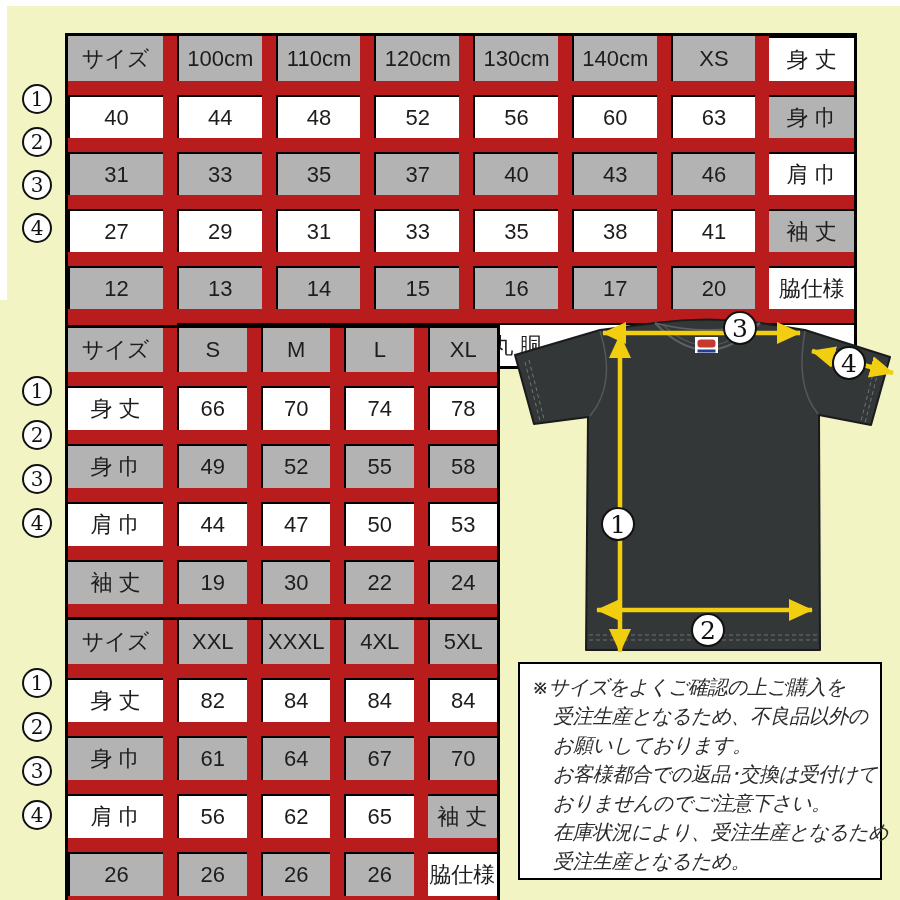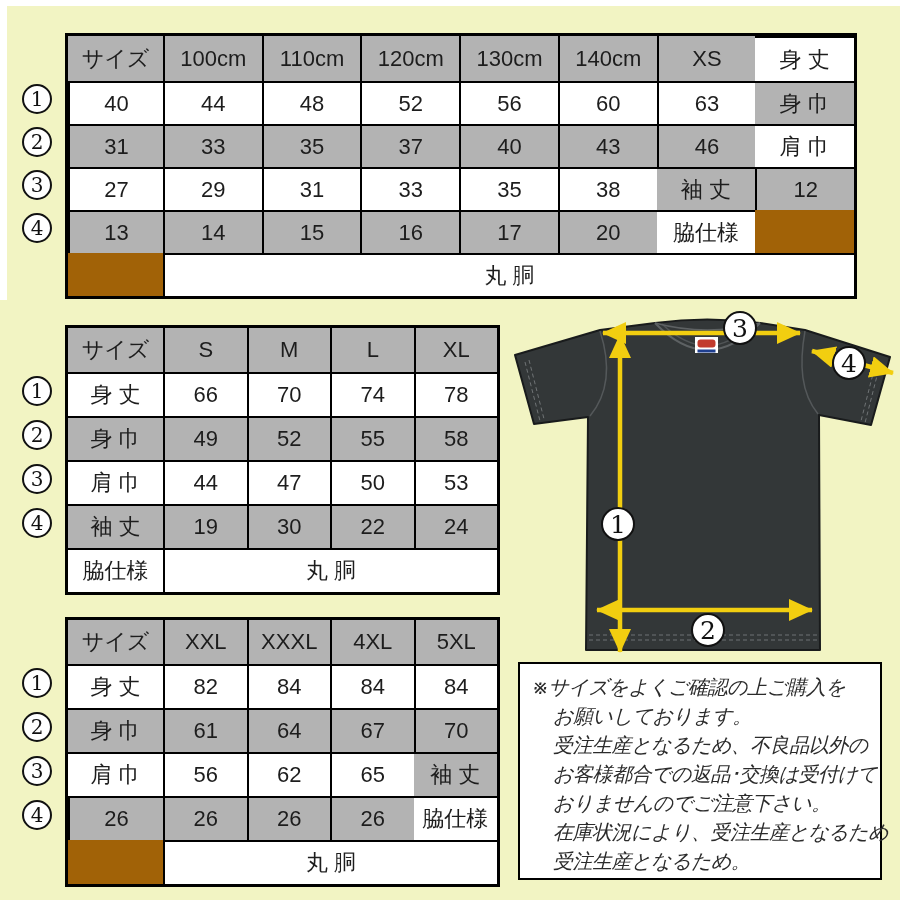--- a/index.html
+++ b/index.html
@@ -8,21 +8,21 @@
     background:#F2F4C3;
     font-family:"Liberation Sans","DejaVu Sans",sans-serif;
     color:#1d1d1d;
   }
   .strip-top{position:absolute;left:0;top:0;width:900px;height:6px;background:#ffffff;}
   .strip-left{position:absolute;left:0;top:0;width:7px;height:300px;background:#ffffff;}
 
   
   .grid{
     position:absolute;display:grid;box-sizing:border-box;
-    border:3px solid #000;background:#a16207;
+    border:3px solid #000;background:#b91c1c;gap:14px;
   }
   .t0{left:65px;top:33px;width:792px;grid-template-columns:95px repeat(7,1fr);grid-template-rows:45px repeat(5,43px);}
   .t1{left:65px;top:325px;width:435px;grid-template-columns:95px repeat(4,1fr);grid-template-rows:repeat(6,44px);}
   .t2{left:65px;top:617px;width:435px;grid-template-columns:95px repeat(4,1fr);grid-template-rows:repeat(6,44px);}
   .cell{
     display:flex;align-items:center;justify-content:center;
     border-left:2px solid #000;border-top:2px solid #000;
     font-size:22px;background:#fff;
   }
   .cell.c0{border-left:none;}
@@ -109,20 +109,21 @@
       <div class="cell  shade">40</div>
       <div class="cell  shade">43</div>
       <div class="cell  shade">46</div>
       <div class="cell c0">肩 巾</div>
       <div class="cell ">27</div>
       <div class="cell ">29</div>
       <div class="cell ">31</div>
       <div class="cell ">33</div>
       <div class="cell ">35</div>
       <div class="cell ">38</div>
+      <div class="cell ">41</div>
       <div class="cell c0 shade">袖 丈</div>
       <div class="cell  shade">12</div>
       <div class="cell  shade">13</div>
       <div class="cell  shade">14</div>
       <div class="cell  shade">15</div>
       <div class="cell  shade">16</div>
       <div class="cell  shade">17</div>
       <div class="cell  shade">20</div>
       <div class="cell c0">脇仕様</div>
       <div class="cell " style="grid-column: 2 / -1;">丸 胴</div>
@@ -231,20 +232,20 @@
       <text x="235" y="32">3</text>
     </g>
     <g>
       <circle cx="344" cy="58" r="16" fill="#ffffff" stroke="#111111" stroke-width="2"></circle>
       <text x="344" y="67">4</text>
     </g>
   </svg>
 
   <div class="note">
     <p>※サイズをよくご確認の上ご購入を</p>
+    <p>受注生産となるため、不良品以外の</p>
     <p>お願いしております。</p>
-    <p>受注生産となるため、不良品以外の</p>
     <p>お客様都合での返品･交換は受付けて</p>
     <p>おりませんのでご注意下さい。</p>
     <p>在庫状況により、受注生産となるため</p>
     <p>受注生産となるため。</p>
   </div>
 </div>
 
 </body></html>

